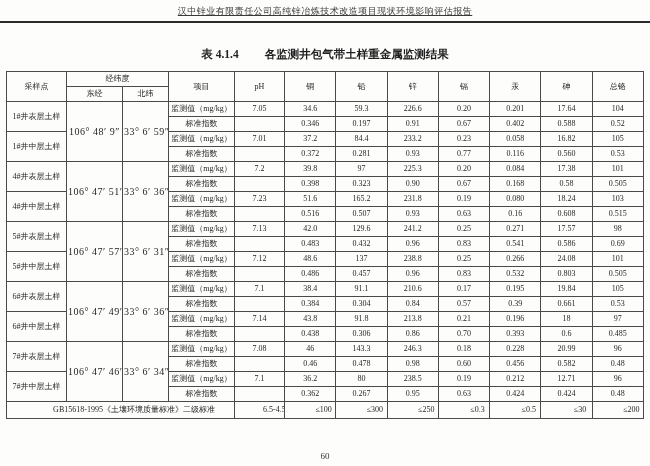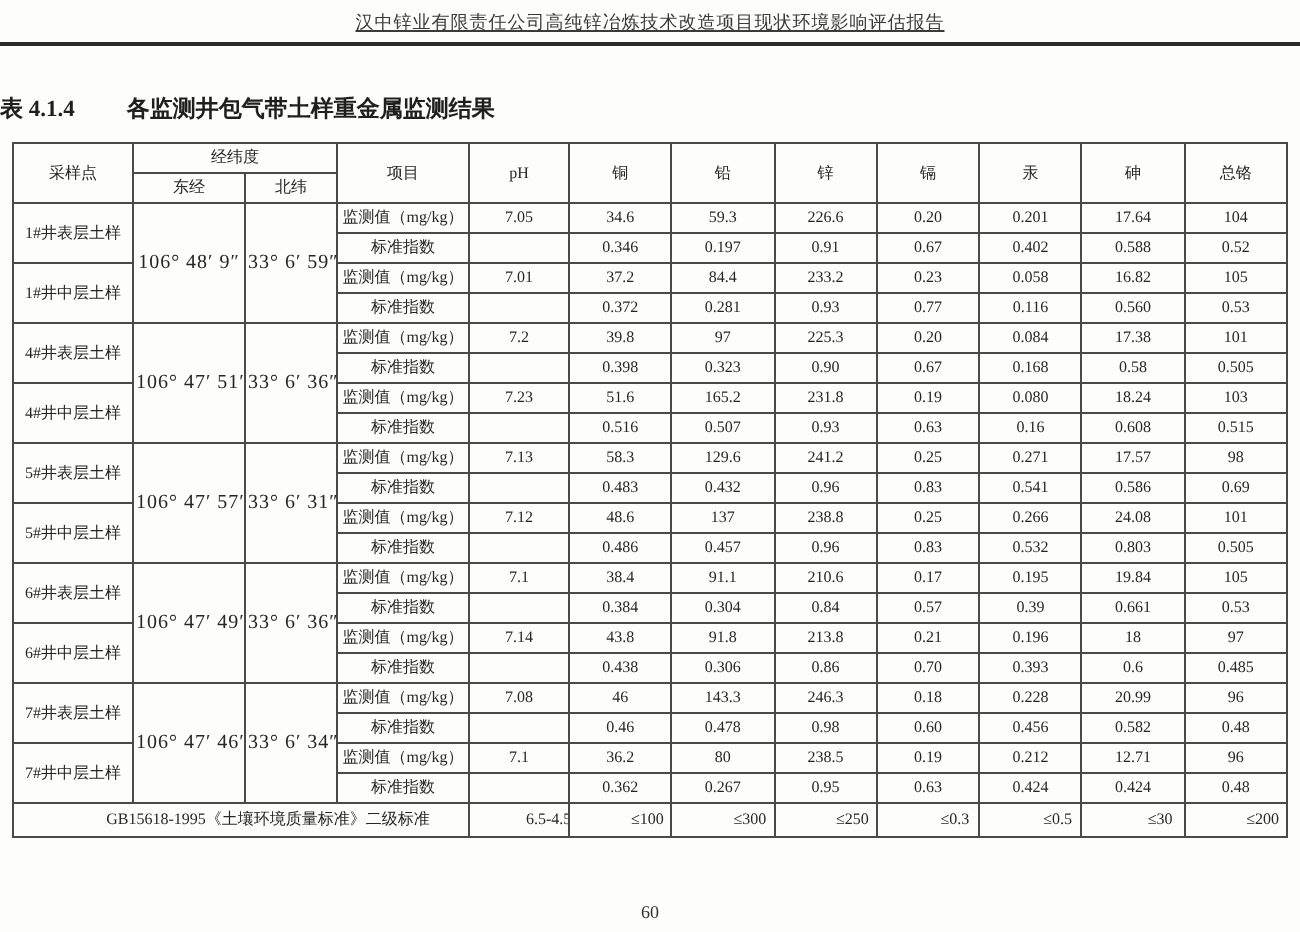--- a/index.html
+++ b/index.html
@@ -18,21 +18,21 @@
     color:#3a3a3a;
     padding-top:5px;
     text-decoration:underline;
   }
   .header-rule{
     width:650px;
     border-bottom:2.5px solid #2b2b2b;
     margin-top:3px;
   }
   .table-title{
-    text-align:left;
+    text-align:center;
     font-size:11.5px;
     font-weight:bold;
     margin-top:24px;
     color:#1f1f1f;
   }
   .title-gap{display:inline-block;width:26px;}
   table{
     border-collapse:collapse;
     width:638px;
     margin:9px auto 0 auto;
@@ -200,21 +200,21 @@
         <td>0.16</td>
         <td>0.608</td>
         <td>0.515</td>
       </tr>
       <tr>
         <td rowspan="2">5#井表层土样</td>
         <td class="coord-cell" rowspan="4">106° 47′ 57″</td>
         <td class="coord-cell" rowspan="4">33° 6′ 31″</td>
         <td>监测值（mg/kg）</td>
         <td>7.13</td>
-        <td>58.3</td>
+        <td>42.0</td>
         <td>129.6</td>
         <td>241.2</td>
         <td>0.25</td>
         <td>0.271</td>
         <td>17.57</td>
         <td>98</td>
       </tr>
       <tr>
         <td>标准指数</td>
         <td></td>

